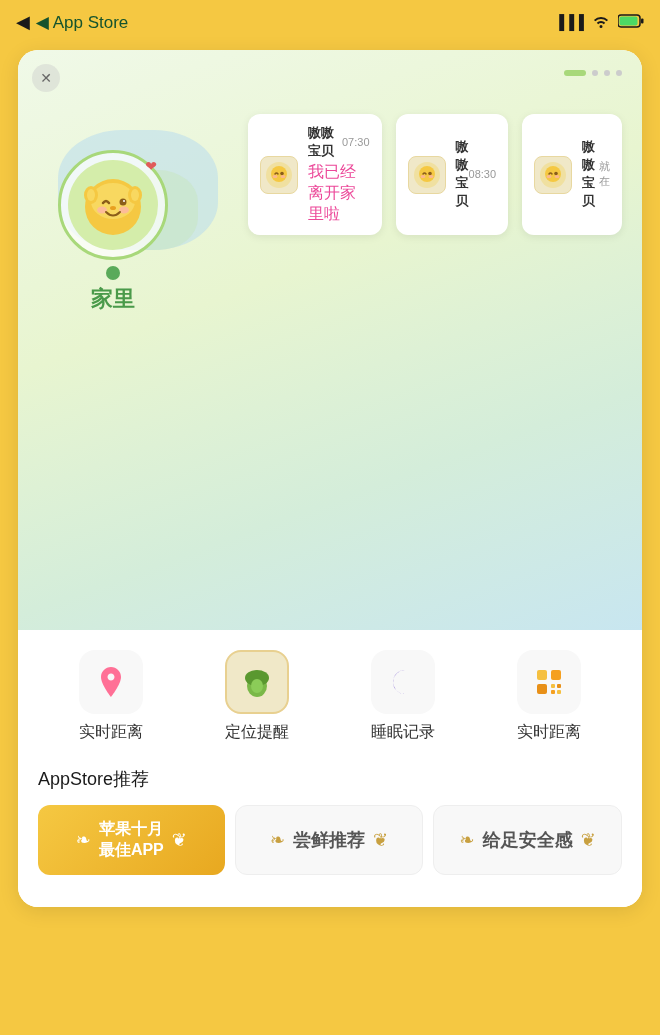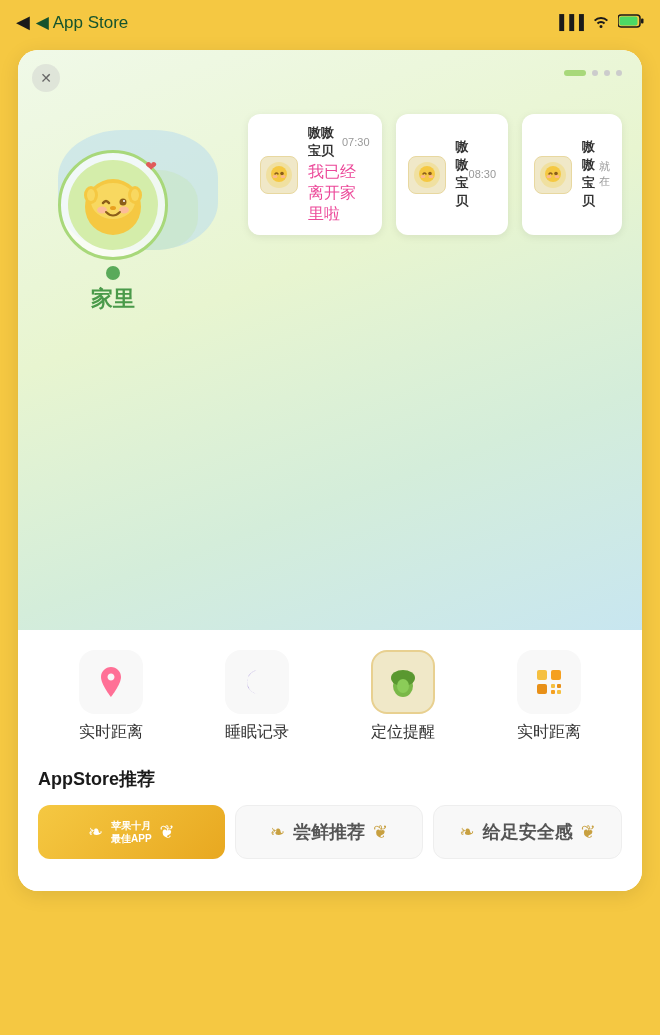--- a/index.html
+++ b/index.html
@@ -303,21 +303,21 @@
       color: #333;
       text-align: right;
     }
 
     
     .appstore-section {
       padding: 0 0 10px 0;
     }
     .appstore-title {
       font-size: 18px;
-      font-weight: 700;
+      font-weight: 400;
       color: #1a1a1a;
       margin-bottom: 14px;
     }
     .appstore-badges {
       display: flex;
       gap: 10px;
     }
     .badge-item {
       flex: 1;
       border-radius: 12px;
@@ -343,21 +343,21 @@
       font-size: 18px;
       color: #fff;
     }
     .badge-text-white {
       font-size: 18px;
       font-weight: 600;
       color: #555;
       text-align: center;
     }
     .badge-text-gold {
-      font-size: 10px;
+      font-size: 16px;
       font-weight: 700;
       color: #fff;
       text-align: center;
       line-height: 1.3;
     }
 
     
     .green-star {
       display: inline-block;
       width: 26px;
@@ -517,39 +517,39 @@
         <div class="feature-icon-wrap">
 
           <svg width="36" height="36" viewBox="0 0 36 36">
             <path d="M18 3C12.48 3 8 7.48 8 13c0 7.5 10 20 10 20s10-12.5 10-20c0-5.52-4.48-10-10-10zm0 13.5c-1.93 0-3.5-1.57-3.5-3.5s1.57-3.5 3.5-3.5 3.5 1.57 3.5 3.5-1.57 3.5-3.5 3.5z" fill="#ff7096"></path>
           </svg>
         </div>
         <span class="feature-label">实时距离</span>
       </div>
 
       <div class="feature-item">
-        <div class="feature-icon-wrap">
-
-          <svg width="36" height="36" viewBox="0 0 36 36">
-            <path d="M20 6a12 12 0 000 24 12 12 0 01-8-20.8A12 12 0 0120 6z" fill="#6b48c8"></path>
-          </svg>
-        </div>
-        <span class="feature-label">睡眠记录</span>
-      </div>
-
-      <div class="feature-item">
         <div class="feature-icon-wrap active">
 
           <svg width="36" height="36" viewBox="0 0 36 36">
             <ellipse cx="18" cy="22" rx="10" ry="11" fill="#7ab848"></ellipse>
             <ellipse cx="18" cy="14" rx="12" ry="8" fill="#5a9830"></ellipse>
             <ellipse cx="18" cy="22" rx="6" ry="7" fill="#8bcc58"></ellipse>
           </svg>
         </div>
         <span class="feature-label">定位提醒</span>
+      </div>
+
+      <div class="feature-item">
+        <div class="feature-icon-wrap">
+
+          <svg width="36" height="36" viewBox="0 0 36 36">
+            <path d="M20 6a12 12 0 000 24 12 12 0 01-8-20.8A12 12 0 0120 6z" fill="#6b48c8"></path>
+          </svg>
+        </div>
+        <span class="feature-label">睡眠记录</span>
       </div>
 
       <div class="feature-item">
         <div class="feature-icon-wrap">
 
           <svg width="36" height="36" viewBox="0 0 36 36">
             <rect x="6" y="6" width="10" height="10" rx="2" fill="#f5c040"></rect>
             <rect x="20" y="6" width="10" height="10" rx="2" fill="#f5a020"></rect>
             <rect x="6" y="20" width="10" height="10" rx="2" fill="#e89018"></rect>
             <rect x="20" y="20" width="4" height="4" rx="1" fill="#f5c040"></rect>

